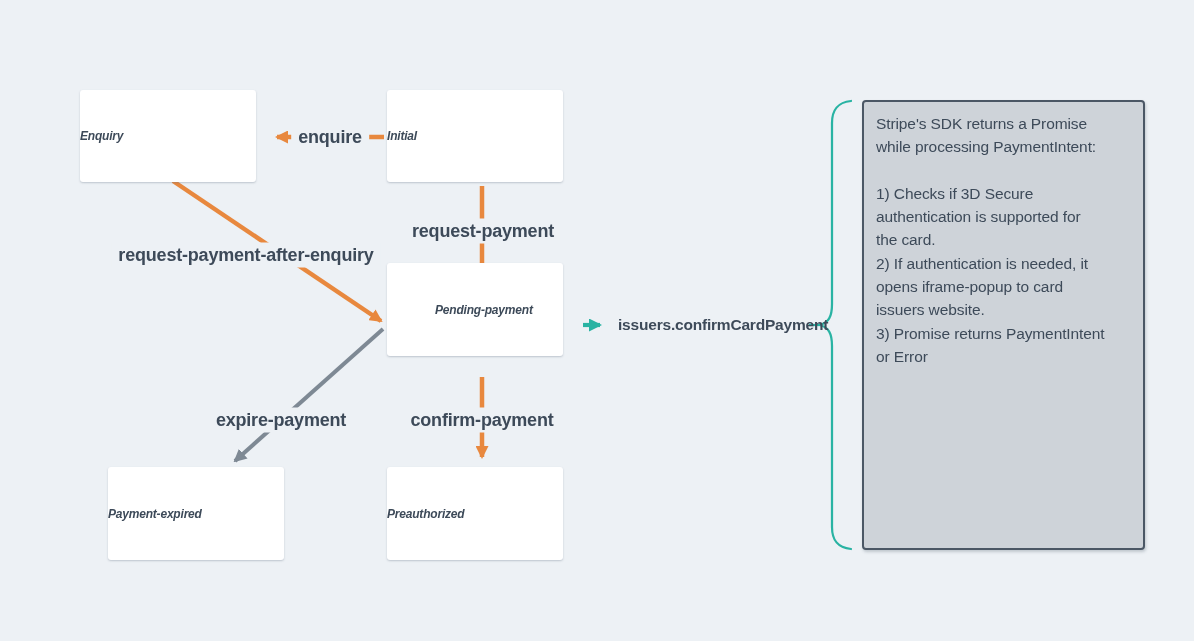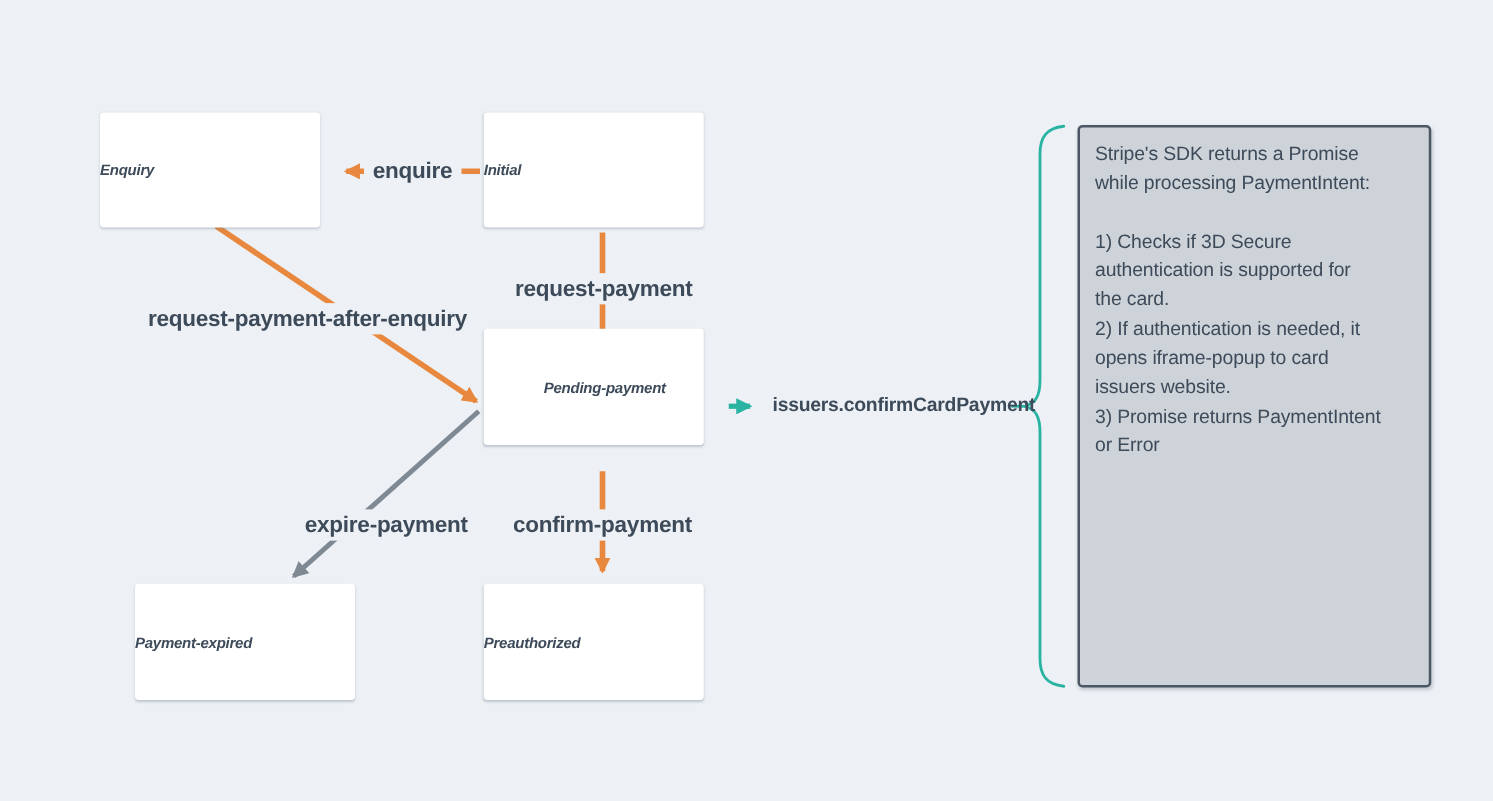--- a/index.html
+++ b/index.html
@@ -126,21 +126,21 @@
   <div class="state" style="left:92px;top:467px;margin-left:16px;">
     <span>Payment-expired</span>
   </div>
   <div class="state" style="left:387px;top:467px;">
     <span>Preauthorized</span>
   </div>
 
   <div class="edge-label" style="left:330px;top:137px;">enquire</div>
   <div class="edge-label" style="left:246px;top:231px;margin-top:24px;">request-payment-after-enquiry</div>
   <div class="edge-label" style="left:483px;top:231px;">request-payment</div>
-  <div class="edge-label" style="left:281px;top:420px;margin-left:28px;">expire-payment</div>
+  <div class="edge-label" style="left:281px;top:420px;">expire-payment</div>
   <div class="edge-label" style="left:482px;top:420px;text-align:right;">confirm-payment</div>
 
   <div class="callout-label" style="left:618px;top:325px;">issuers.confirmCardPayment</div>
 
   <div class="note">
     <div class="note-text">Stripe's SDK returns a Promise
 while processing PaymentIntent:
 
 1) Checks if 3D Secure
 authentication is supported for

